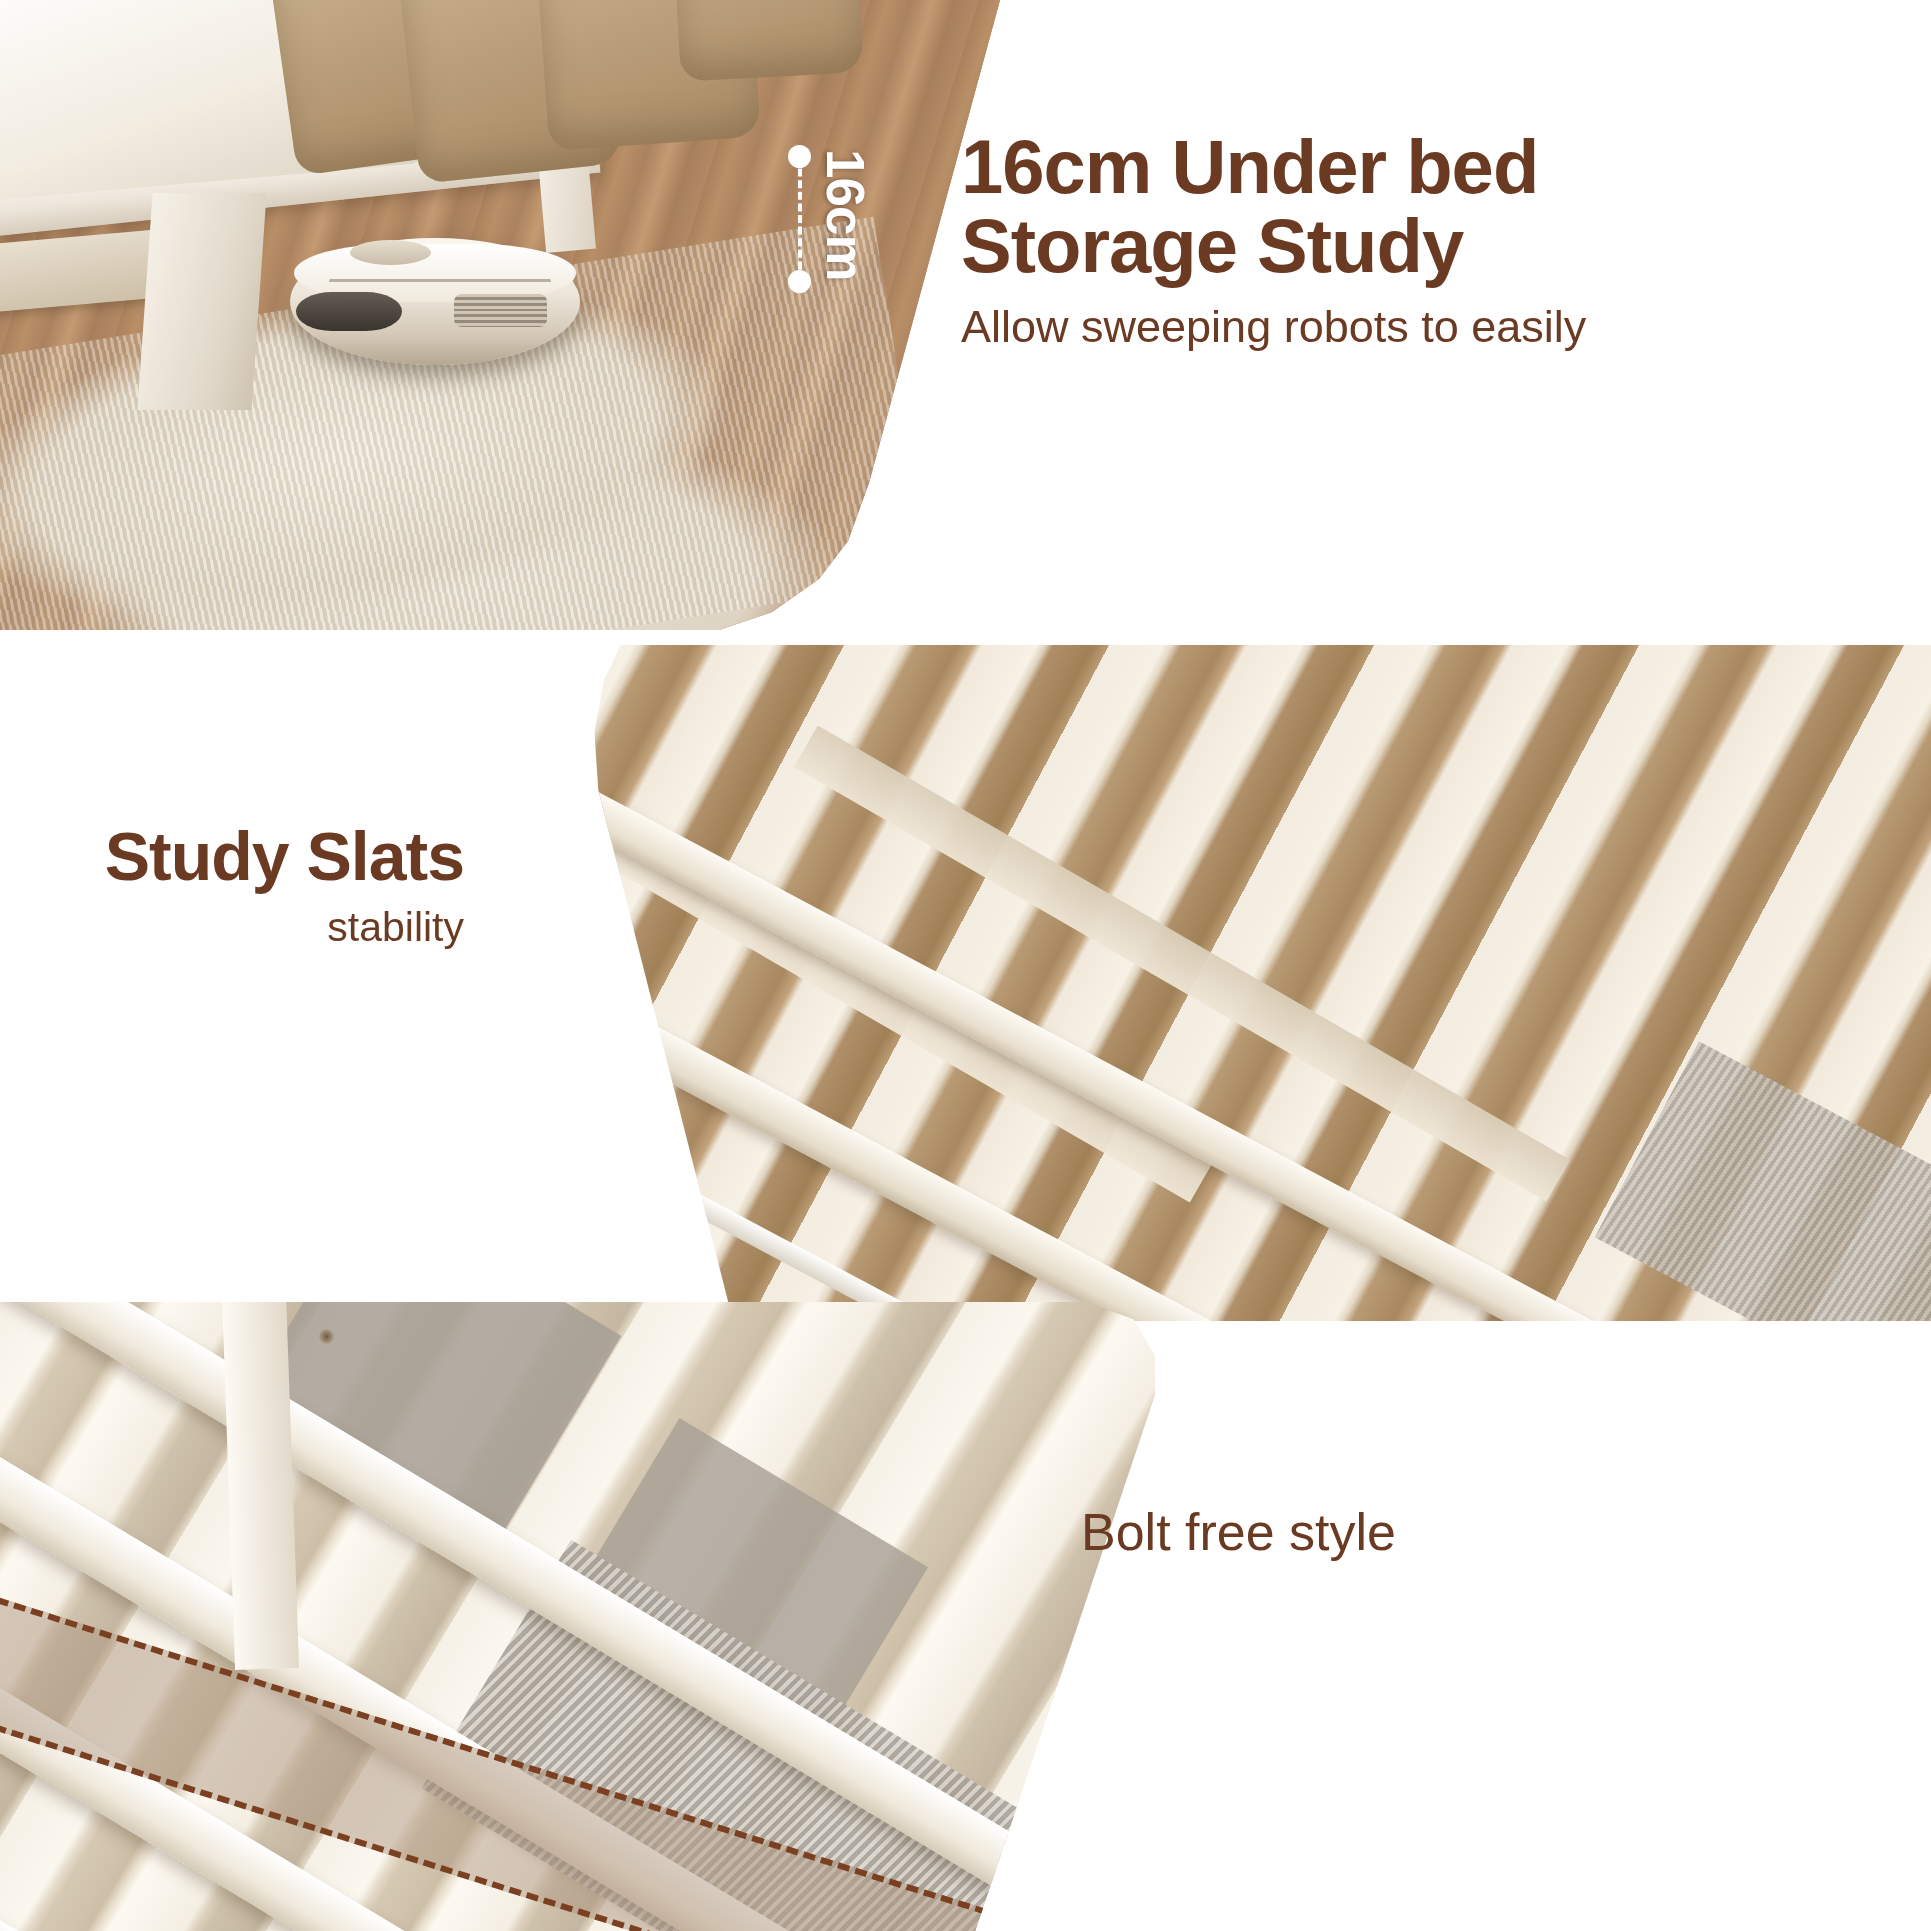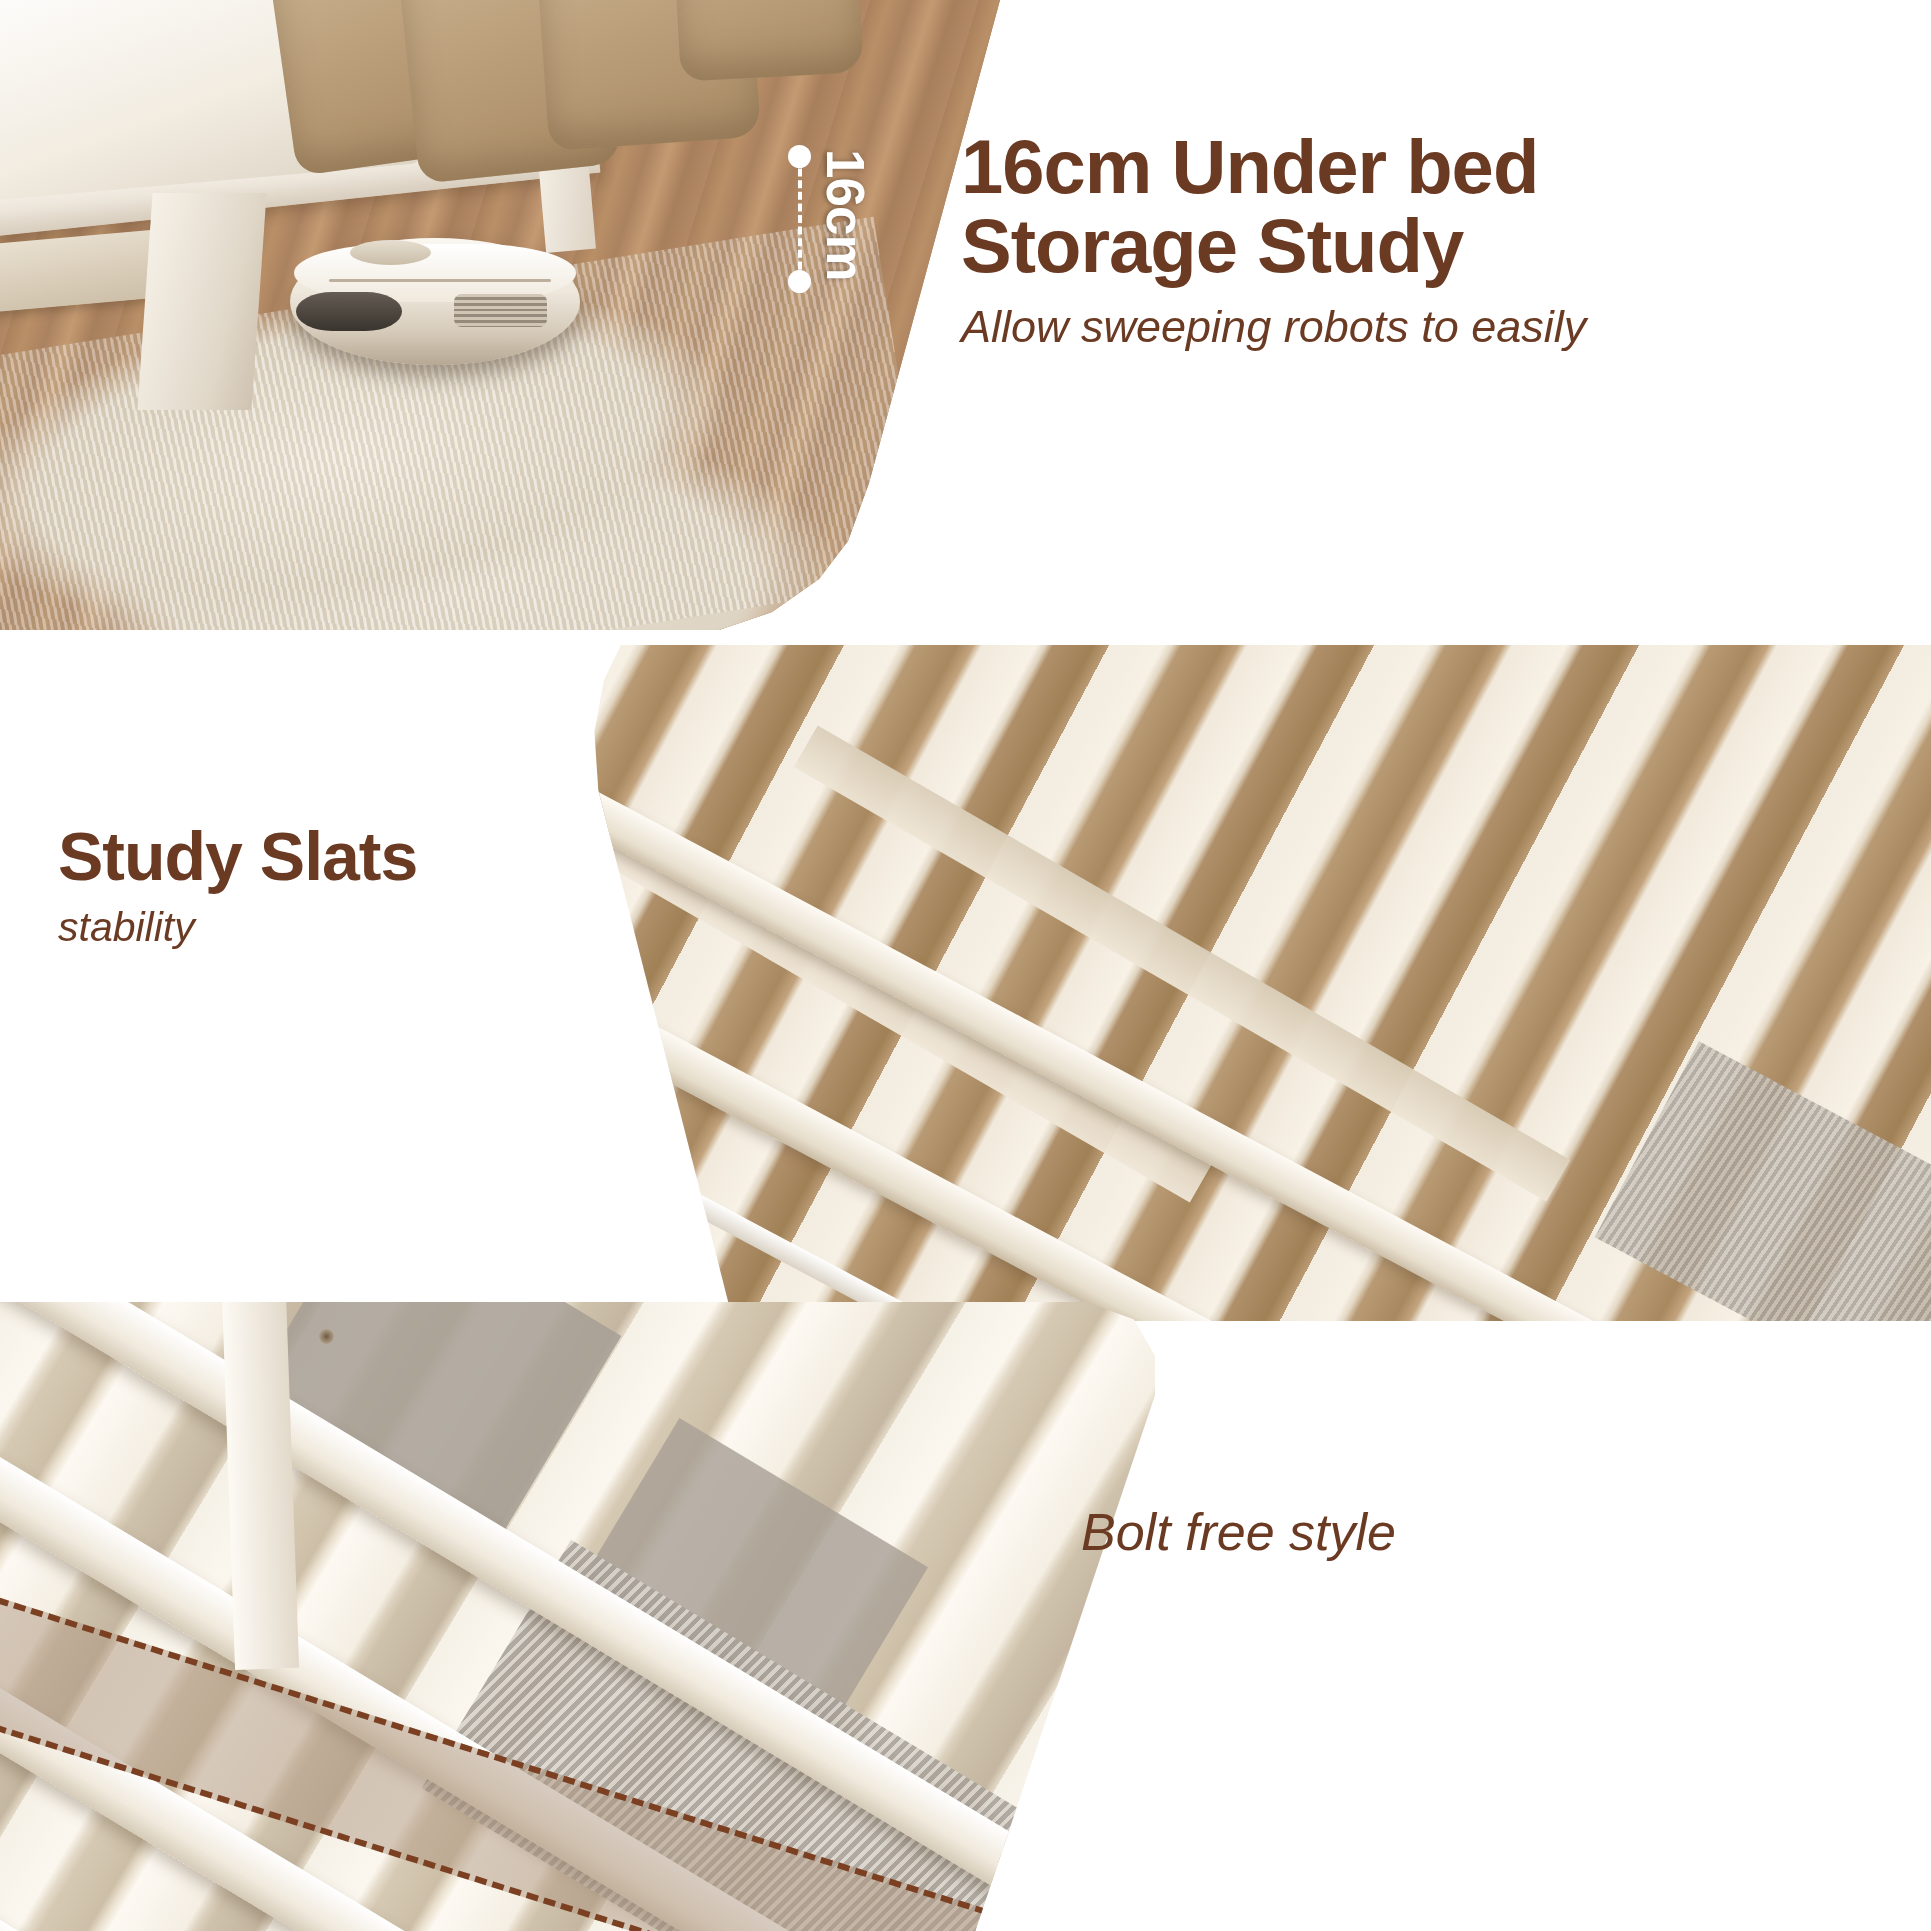--- a/index.html
+++ b/index.html
@@ -133,27 +133,27 @@
     background:radial-gradient(circle,#6e5a43,#cdbfa8);}
   
   #band{position:absolute;left:-174px;top:241px;width:2028px;height:116px;
     transform:rotate(17.5deg);transform-origin:0 0;
     background:rgba(176,151,130,.50);
     border-top:6.8px dashed #7b3f22;border-bottom:6.8px dashed #7b3f22;}
 
   
   .txt{position:absolute;color:#6b3a23;}
   .head{font-weight:700;letter-spacing:-1px;}
-  .sub{font-weight:400;font-style:italic;}
+  .sub{font-weight:400;}
 
   #t1{left:961px;top:127px;width:956px;text-align:left;}
   #t1 .head{font-size:76px;line-height:1.04;}
   #t1 .sub{font-size:45px;line-height:1.18;margin-top:15.4px;}
 
-  #t2{left:58px;top:821px;width:406px;text-align:left;}
+  #t2{left:58px;top:821px;width:406px;text-align:right;}
   #t2 .head{font-size:68px;line-height:1.04;}
   #t2 .sub{font-size:41px;line-height:1.2;margin-top:11.6px;}
 
   #t3{left:1081px;top:1487px;width:676px;text-align:left;}
   #t3 .head{font-size:68px;line-height:1.04;}
   #t3 .sub{font-size:52px;line-height:1.2;margin-top:13.5px;}
 </style>
 </head>
 <body>
 

